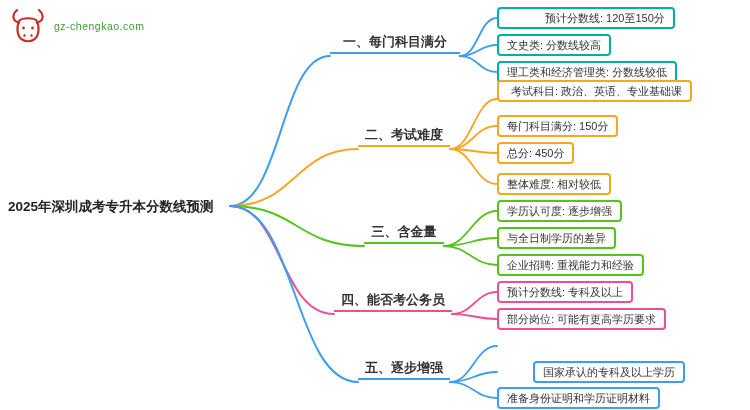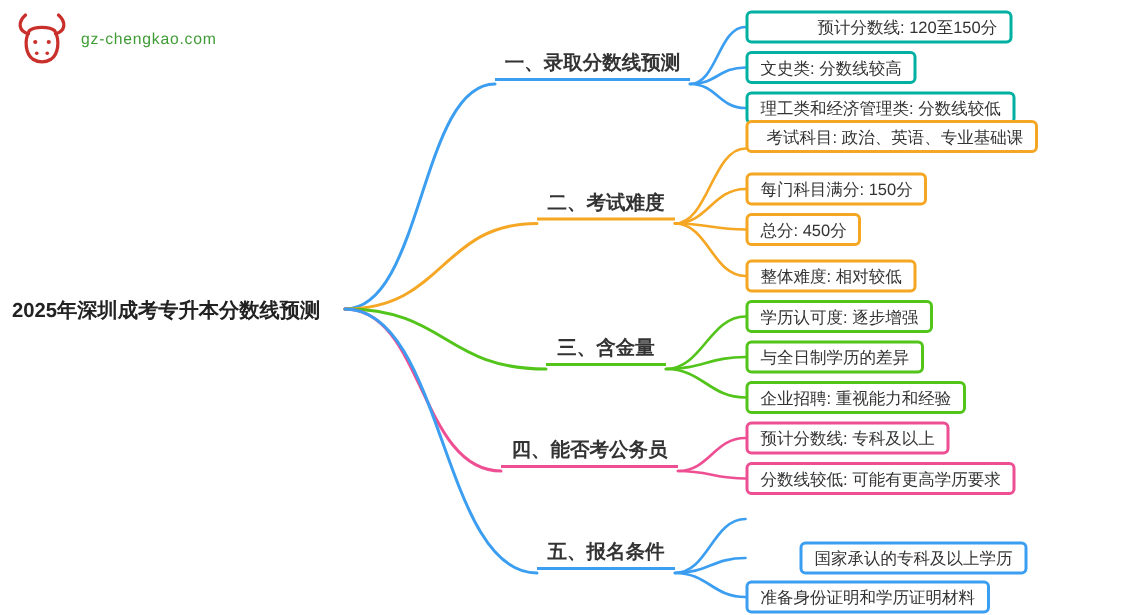--- a/index.html
+++ b/index.html
@@ -75,38 +75,38 @@
       <circle cx="16.5" cy="28.5" r="1.2" stroke="none" fill="#c9302c"></circle>
       <circle cx="23.5" cy="28.5" r="1.2" stroke="none" fill="#c9302c"></circle>
     </svg>
     <div class="logo-text">
       <div class="logo-url" style="color: rgb(63, 156, 53);">gz-chengkao.com</div>
     </div>
   </div>
 
   <div class="root-node">2025年深圳成考专升本分数线预测</div>
 
-  <div class="branch" style="left: 330px; top: 32px; width: 130px; border-color: rgb(59, 158, 240);">一、录取分数线预测</div>
+  <div class="branch" style="left: 330px; top: 32px; width: 130px; border-color: rgb(59, 158, 240);">一、每门科目满分</div>
   <div class="branch" style="left: 358px; top: 125px; width: 92px; border-color: rgb(245, 166, 35);">二、考试难度</div>
   <div class="branch" style="left: 364px; top: 222px; width: 80px; border-color: rgb(82, 196, 26);">三、含金量</div>
   <div class="branch" style="left: 334px; top: 290px; width: 118px; border-color: rgb(238, 79, 147);">四、能否考公务员</div>
-  <div class="branch" style="left: 358px; top: 358px; width: 92px; border-color: rgb(59, 158, 240);">五、报名条件</div>
+  <div class="branch" style="left: 358px; top: 358px; width: 92px; border-color: rgb(59, 158, 240);">五、逐步增强</div>
 
   <div class="leaf" style="left: 497px; top: 7px; border-color: rgb(0, 176, 160); padding-left: 46px;">预计分数线: 120至150分</div>
   <div class="leaf" style="left: 497px; top: 34px; border-color: rgb(0, 176, 160);">文史类: 分数线较高</div>
   <div class="leaf" style="left: 497px; top: 61px; border-color: rgb(0, 176, 160);">理工类和经济管理类: 分数线较低</div>
 
   <div class="leaf" style="left: 497px; top: 80px; border-color: rgb(245, 166, 35); padding-left: 12px;">考试科目: 政治、英语、专业基础课</div>
   <div class="leaf" style="left: 497px; top: 115px; border-color: rgb(245, 166, 35);">每门科目满分: 150分</div>
   <div class="leaf" style="left: 497px; top: 142px; border-color: rgb(245, 166, 35);">总分: 450分</div>
   <div class="leaf" style="left: 497px; top: 173px; border-color: rgb(245, 166, 35);">整体难度: 相对较低</div>
 
   <div class="leaf" style="left: 497px; top: 200px; border-color: rgb(82, 196, 26);">学历认可度: 逐步增强</div>
   <div class="leaf" style="left: 497px; top: 227px; border-color: rgb(82, 196, 26);">与全日制学历的差异</div>
   <div class="leaf" style="left: 497px; top: 254px; border-color: rgb(82, 196, 26);">企业招聘: 重视能力和经验</div>
 
   <div class="leaf" style="left: 497px; top: 281px; border-color: rgb(238, 79, 147);">预计分数线: 专科及以上</div>
-  <div class="leaf" style="left: 497px; top: 308px; border-color: rgb(238, 79, 147);">分数线较低: 可能有更高学历要求</div>
+  <div class="leaf" style="left: 497px; top: 308px; border-color: rgb(238, 79, 147);">部分岗位: 可能有更高学历要求</div>
 
   <div class="leaf" style="left: 497px; top: 361px; border-color: rgb(59, 158, 240); margin-left: 36px;">国家承认的专科及以上学历</div>
   <div class="leaf" style="left: 497px; top: 387px; border-color: rgb(59, 158, 240);">准备身份证明和学历证明材料</div>
 
 </div>
 
 </body></html>

